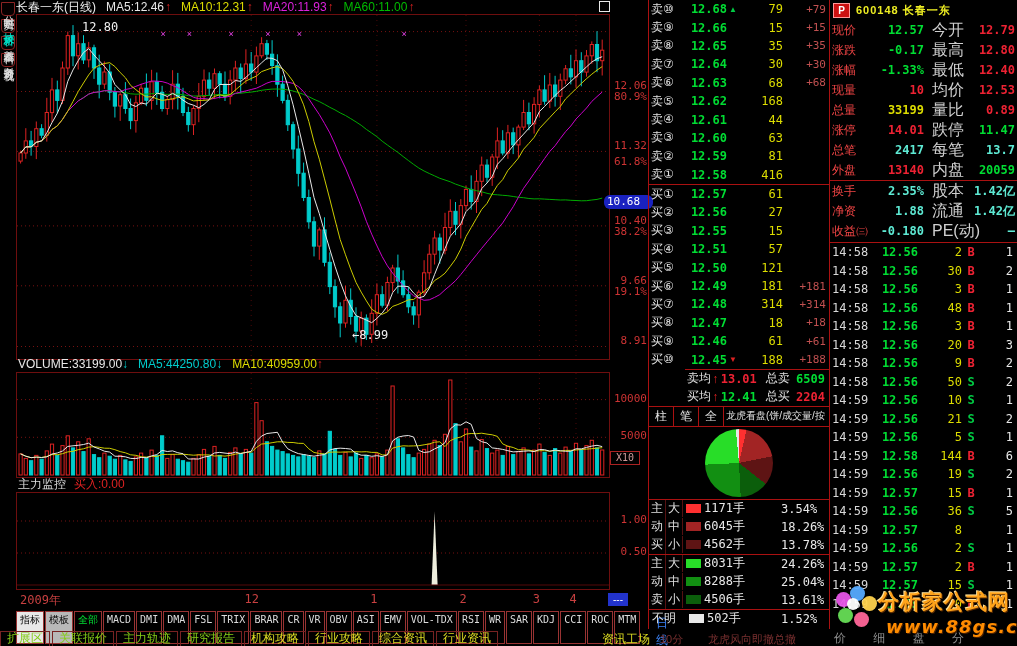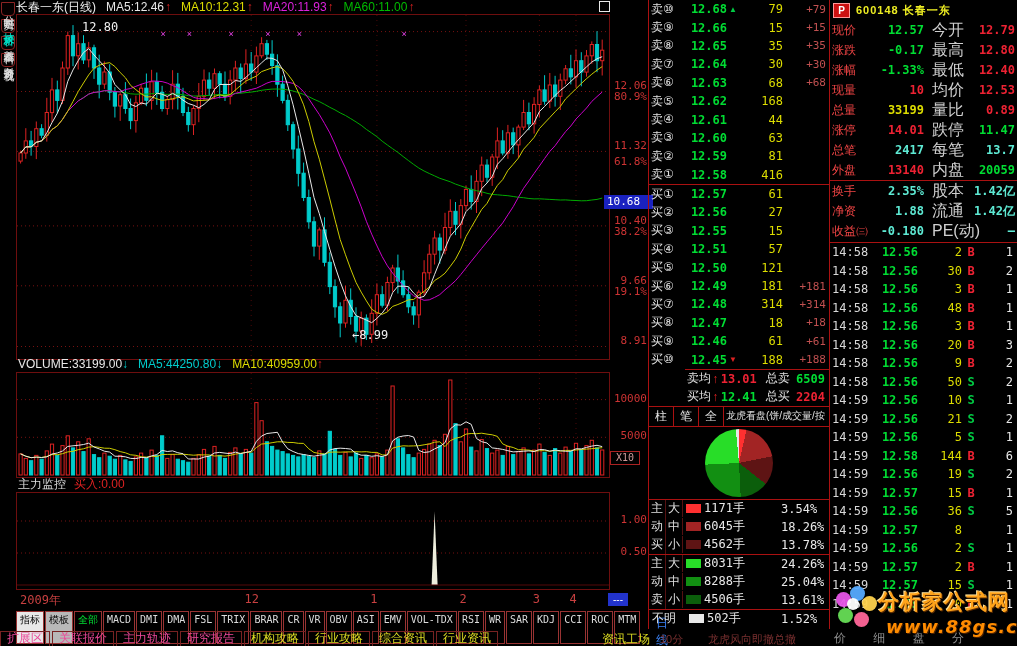--- a/index.html
+++ b/index.html
@@ -19,21 +19,21 @@
   svg.panel{position:absolute;left:0;background:#000;border:1px solid #6e0e0e;}
   #main-chart{top:14px;}
   #vol-chart{top:372px;}
   #mon-chart{top:492px;}
   #price-scale,#vol-scale,#mon-scale{position:absolute;left:592px;width:40px;}
   #price-scale{top:14px;height:344px;}
   #vol-scale{top:372px;height:104px;}
   #mon-scale{top:492px;height:96px;}
   .scale-lbl{position:absolute;right:1px;color:#cc3333;font-size:11px;line-height:11px;font-family:"DejaVu Sans Mono",monospace;white-space:nowrap;}
   #cur-level{position:absolute;left:-4px;width:46px;height:14px;background:#1a22c0;color:#fff;
-             font-size:11px;line-height:14px;padding-left:3px;font-family:"DejaVu Sans Mono",monospace;}
+             font-size:11px;line-height:14px;padding-left:3px;font-family:"DejaVu Sans Mono",monospace;border-radius:6px;}
   #vol-header{position:absolute;left:2px;top:357px;height:14px;display:flex;gap:10px;align-items:center;font-size:12px;white-space:nowrap;}
   #x10-box{position:absolute;left:594px;top:451px;width:28px;height:12px;border:1px solid #aa2222;color:#cc9999;
            font-size:10px;line-height:12px;text-align:center;font-family:"DejaVu Sans Mono",monospace;}
   #mon-header{position:absolute;left:2px;top:477px;height:14px;display:flex;gap:8px;align-items:center;}
   #mon-buy{color:#e02222;}
   #date-axis{position:absolute;left:0;top:590px;width:632px;height:18px;}
   .date-tick{position:absolute;top:2px;color:#c84040;font-size:12px;font-family:"DejaVu Sans Mono",monospace;}
   #range-box{position:absolute;left:592px;top:3px;width:20px;height:13px;background:#2233cc;color:#fff;
              font-size:10px;line-height:13px;text-align:center;}
   #period-lbl{position:absolute;left:640px;top:2px;color:#3b82f6;margin-top:23px;}
@@ -90,21 +90,21 @@
   .t-cnt{flex:1;text-align:right;padding-right:4px;color:#e8e8e8;font-family:"DejaVu Sans Mono",monospace;}
   #rb-tabs{position:absolute;left:4px;top:630px;width:180px;color:#909090;letter-spacing:12px;font-size:12px;z-index:1;}
   
   #tabs-row{position:absolute;left:16px;top:611px;width:640px;height:33px;display:flex;gap:1px;border-radius:8px;}
   .ind-tab{border:1px solid #993333;color:#dcdcdc;font-size:10px;line-height:14px;padding:1px 3px;
            font-family:"DejaVu Sans Mono",monospace;white-space:nowrap;cursor:pointer;}
   .ind-tab.selected{background:#e8e8e8;color:#000;font-family:"Liberation Sans",sans-serif;}
   .ind-tab.alt{background:#b8b8b8;color:#000;font-family:"Liberation Sans",sans-serif;}
   .ind-tab.green{color:#00dd33;font-family:"Liberation Sans",sans-serif;}
   #menu-row{position:absolute;left:0;top:630px;width:1017px;height:16px;display:flex;gap:2px;padding-top:1px;}
-  .menu-item{border:1px solid #772222;color:#ec4899;padding:0 6px;line-height:13px;font-size:12px;white-space:nowrap;cursor:pointer;}
+  .menu-item{border:1px solid #772222;color:#84cc16;padding:0 6px;line-height:13px;font-size:12px;white-space:nowrap;cursor:pointer;}
   .menu-item.yellow{color:#dddd22;}
   #news-factory{position:absolute;left:602px;top:1px;color:#dddd22;font-size:12px;}
   .dim-foot{position:absolute;top:2px;color:#7a3030;font-size:11px;white-space:nowrap;}
   
   #logo{position:absolute;left:834px;top:586px;width:182px;height:58px;z-index:5;}
   .petal{position:absolute;border-radius:50%;width:15px;height:15px;opacity:.95;}
   #logo-text1{position:absolute;left:44px;top:2px;font-size:21px;font-weight:bold;color:#ffa31a;
               text-shadow:1px 1px 0 #5a2a00,-1px -1px 0 #ffe29a;letter-spacing:1px;white-space:nowrap;}
   #logo-text2{position:absolute;left:52px;top:30px;font-size:18px;font-weight:bold;font-style:italic;color:#ff8c00;
               text-shadow:1px 1px 0 #4a2000;letter-spacing:1px;font-family:"DejaVu Sans",sans-serif;}

